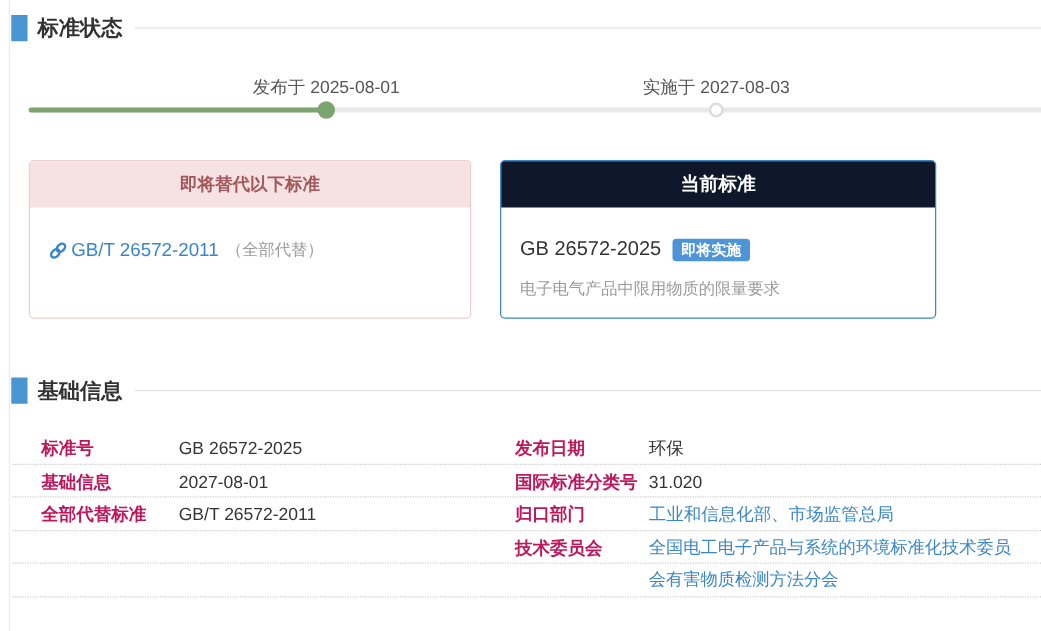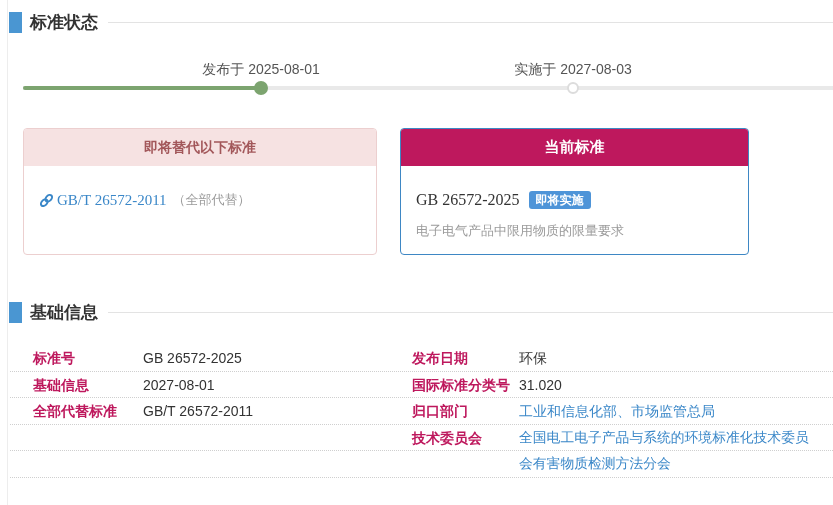--- a/index.html
+++ b/index.html
@@ -14,26 +14,26 @@
   .sec-rule{flex:1;height:1px;background:#e3e3e3;margin-left:10px;}
 
   
   .tl-label{position:absolute;top:61px;transform:translateX(-50%);font-size:14px;color:#555;white-space:nowrap;}
   .tl-track{position:absolute;top:86px;left:23px;right:0;height:4px;background:#e9e9e9;}
   .tl-progress{position:absolute;top:86px;left:23px;width:238px;height:4px;background:#7ca46f;border-radius:2px 0 0 2px;}
   .tl-dot-done{position:absolute;top:81px;left:254px;width:14px;height:14px;border-radius:50%;background:#7ca46f;}
   .tl-dot-pending{position:absolute;top:82px;left:567px;width:12px;height:12px;border-radius:50%;background:#fff;border:2px solid #dcdcdc;box-sizing:border-box;}
 
   
-  .card{position:absolute;top:128px;height:127px;border-radius:4px;box-sizing:border-box;background:#fff;font-family:Liberation Serif, serif;}
+  .card{position:absolute;top:128px;height:127px;border-radius:4px;box-sizing:border-box;background:#fff;}
   .card-replaced{left:23px;width:354px;border:1px solid #eccfcf;}
   .card-current{left:400px;width:349px;border:1px solid #3e87c4;}
   .card-head{height:37px;line-height:37px;text-align:center;font-size:14px;font-weight:bold;border-radius:3px 3px 0 0;}
   .card-replaced .card-head{background:#f6e2e2;color:#a2575a;}
-  .card-current .card-head{background:#be185d;color:#fff;font-size:15px;}
+  .card-current .card-head{background:#0f172a;color:#fff;font-size:15px;}
   .card-body{padding:25px 15px 0 15px;}
   .card-line1{display:flex;align-items:center;margin-bottom:13px;}
   .link-icon{flex:0 0 auto;margin-right:3px;display:inline-flex;}
   .std-link{font-size:15px;color:#3a87c8;text-decoration:none;cursor:pointer;}
   .std-note{font-size:13px;color:#9b9b9b;margin-left:6px;}
   .std-code{font-size:16px;color:#333;}
   .badge{margin-left:9px;background:#4e94d8;color:#fff;font-size:12px;font-weight:bold;padding:3px 7px;border-radius:3px;line-height:1;}
   .card-desc{font-size:13px;color:#9b9b9b;}
 
   

